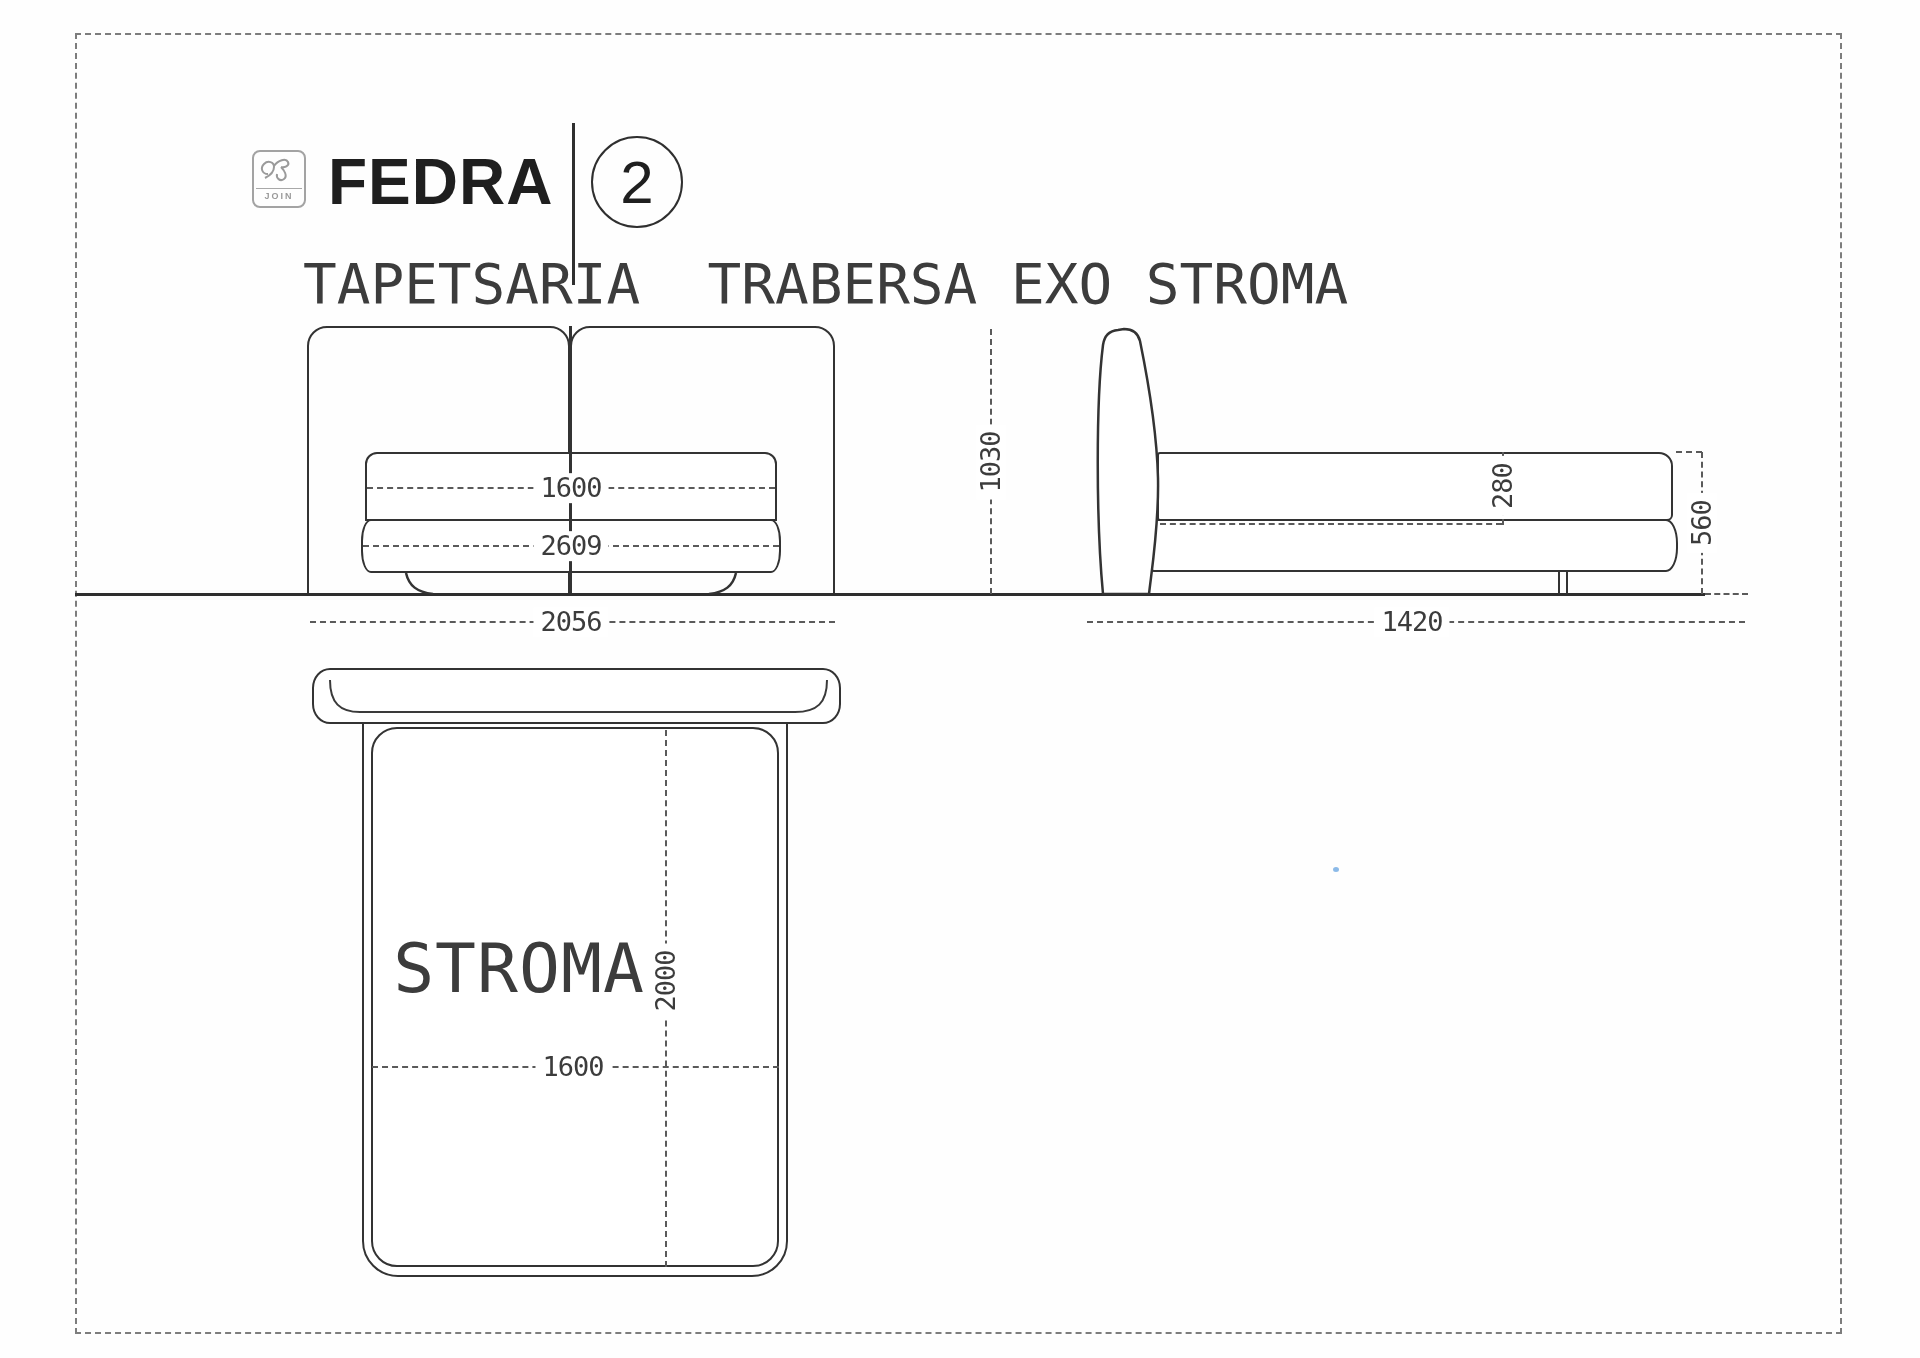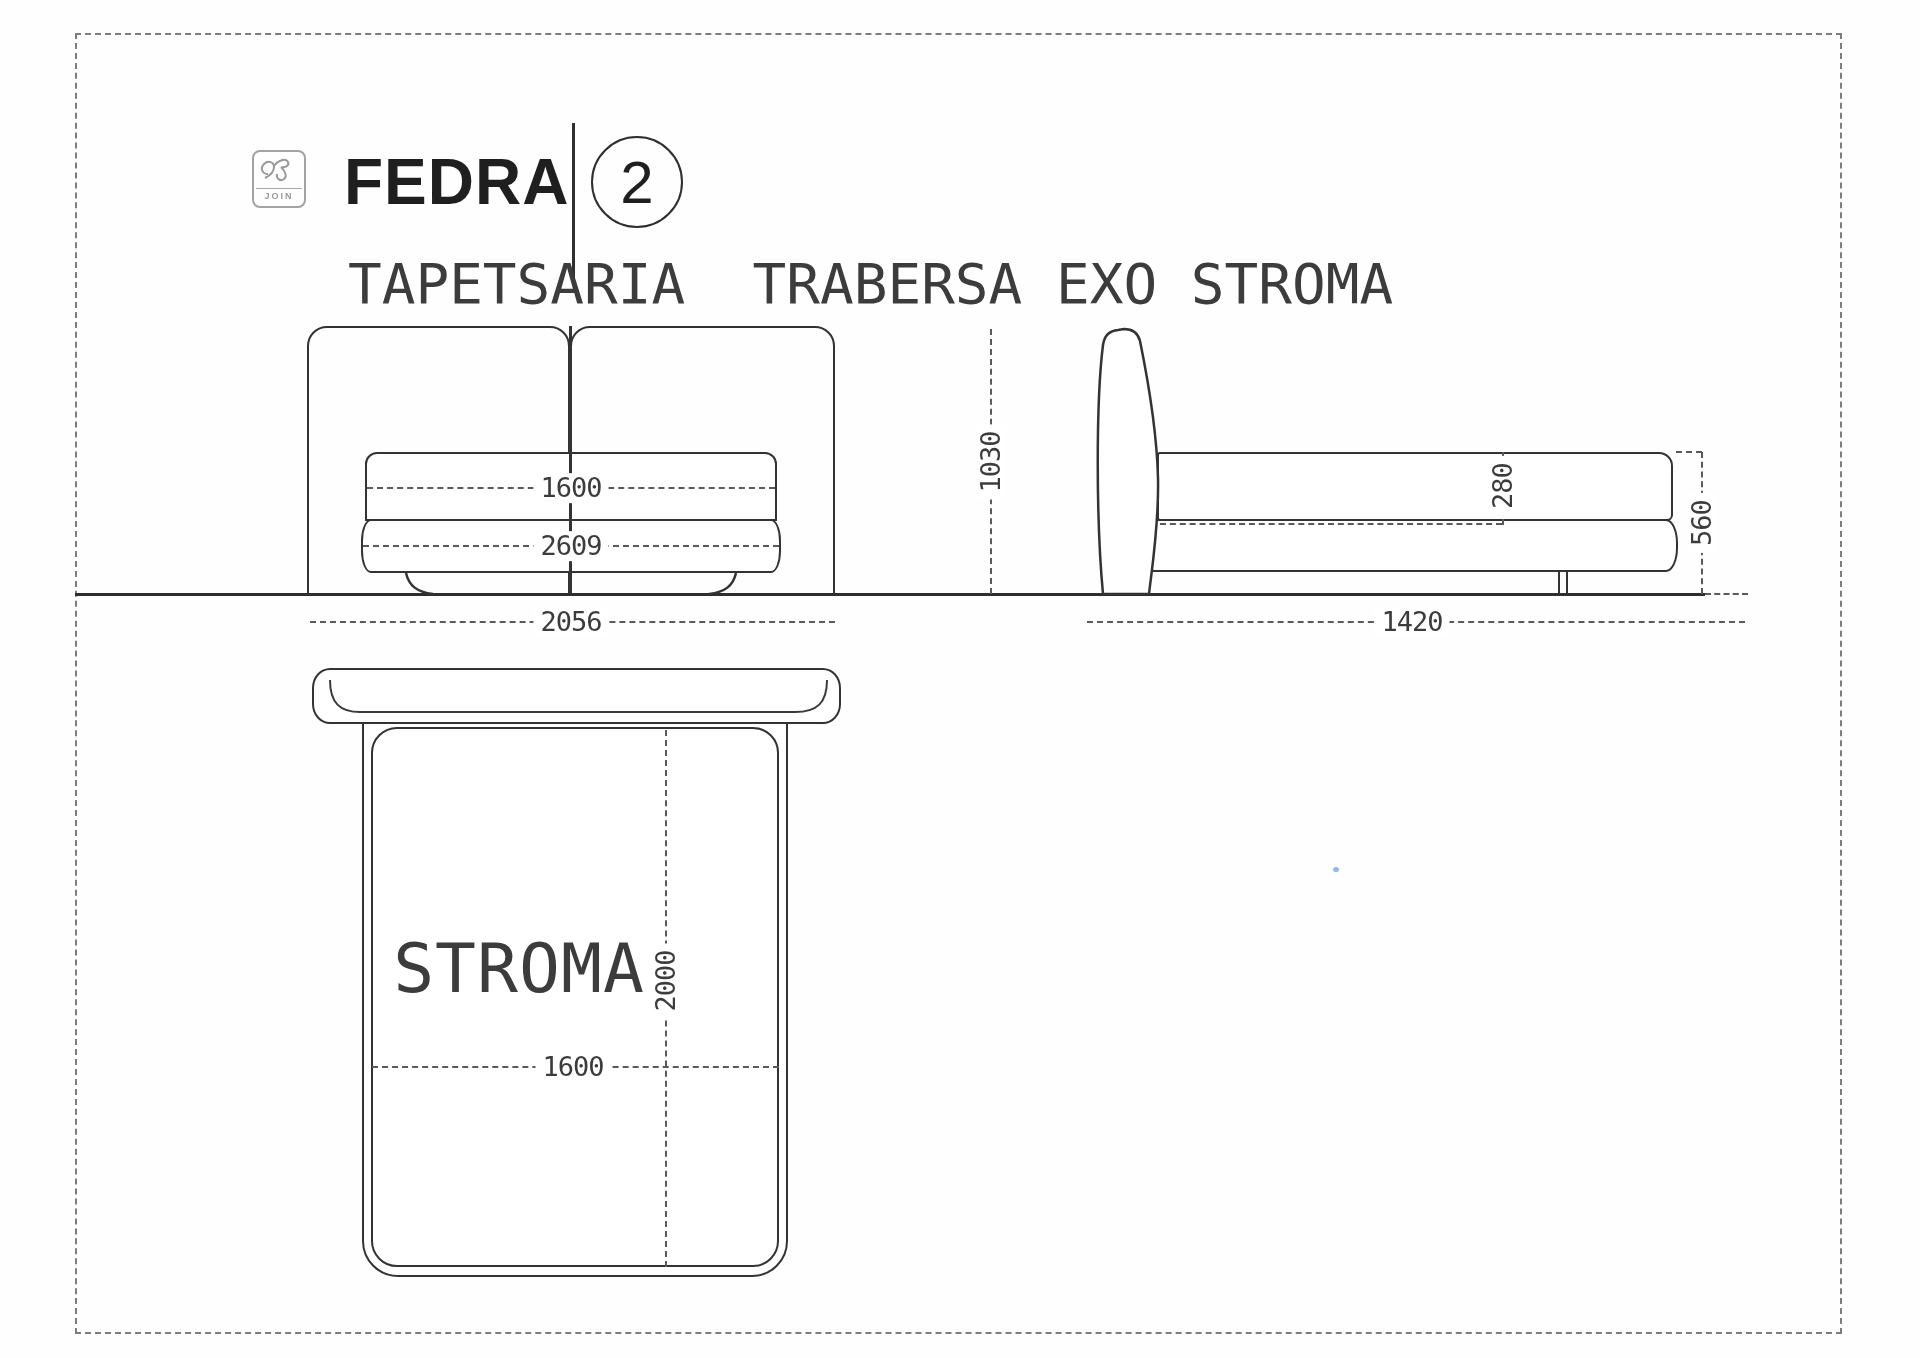--- a/index.html
+++ b/index.html
@@ -7,25 +7,25 @@
     position:relative;width:1920px;height:1358px;background:#fefefe;
     font-family:"DejaVu Sans Mono",monospace;overflow:hidden;
   }
   .abs{position:absolute;}
   
   .page-border{left:75px;top:33px;width:1763px;height:1297px;border:2px dashed #7d7d7d;}
   
   .logo{left:252px;top:150px;width:54px;height:58px;border:2px solid #a3a3a3;border-radius:8px;box-sizing:border-box;}
   .logo-bottom{position:absolute;left:2px;right:2px;bottom:2px;height:15px;border-top:1.5px solid #a8a8a8;
     font-size:9px;color:#9a9a9a;text-align:center;letter-spacing:2px;font-family:"Liberation Sans",sans-serif;font-weight:bold;line-height:14px;}
-  .title{left:344px;top:150px;font-family:"Liberation Sans",sans-serif;font-weight:bold;font-size:64px;color:#1f1f1f;letter-spacing:1px;line-height:1;}
+  .title{left:328px;top:150px;font-family:"Liberation Sans",sans-serif;font-weight:bold;font-size:64px;color:#1f1f1f;letter-spacing:1px;line-height:1;}
   .title-divider{left:572px;top:123px;width:2.5px;height:162px;background:#2f2f2f;}
   .page-num{left:591px;top:136px;width:92px;height:92px;border:2.5px solid #2f2f2f;border-radius:50%;box-sizing:border-box;
     display:flex;align-items:center;justify-content:center;font-family:"Liberation Sans",sans-serif;font-size:60px;color:#1f1f1f;}
-  .subtitle{left:303px;top:256px;font-size:56px;color:#3c3c3c;white-space:pre;line-height:1;margin-left:45px;}
+  .subtitle{left:303px;top:256px;font-size:56px;color:#3c3c3c;white-space:pre;line-height:1;}
   
   .outline{border:2.5px solid #333;box-sizing:border-box;background:#fff;}
   .dash-h{border-top:2px dashed #5a5a5a;height:0;}
   .dash-v{border-left:2px dashed #5a5a5a;width:0;}
   .dim-label{position:absolute;transform:translate(-50%,-50%);background:#fff;padding:0 7px;
     font-size:27px;color:#3c3c3c;letter-spacing:-1px;white-space:nowrap;line-height:1.1;}
   .dim-label.rot{transform:translate(-50%,-50%) rotate(-90deg);}
   .ground{left:75px;top:593px;width:1630px;height:3px;background:#2e2e2e;}
   .seam{left:569px;top:326px;width:3px;height:269px;background:#333;}
   .svg-layer{left:0;top:0;width:1920px;height:1358px;pointer-events:none;}

